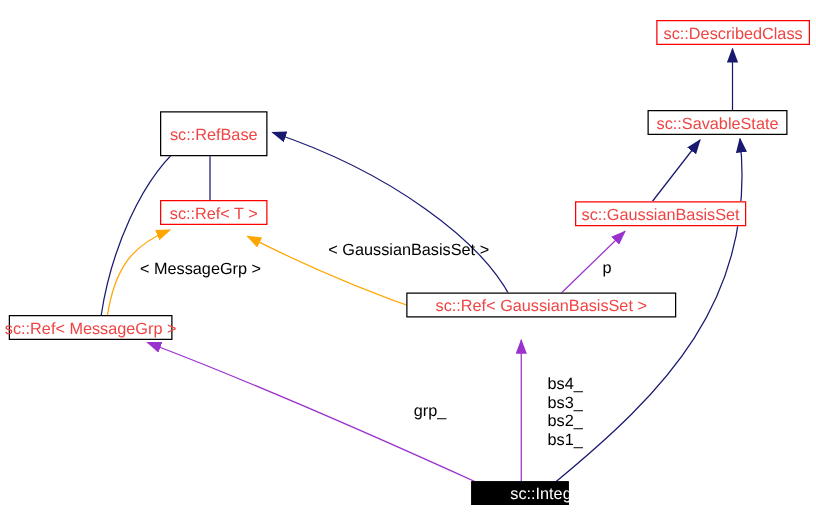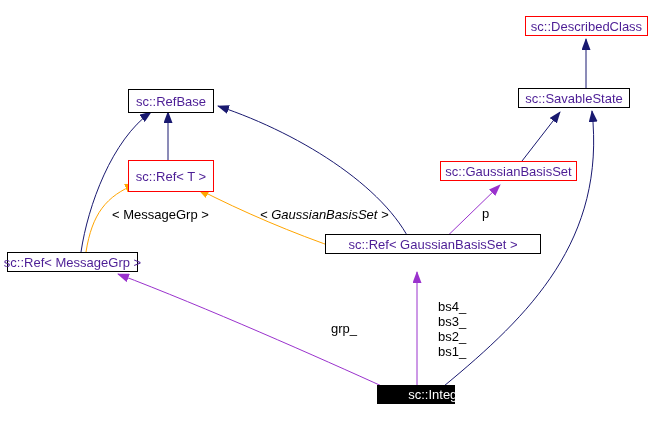--- a/index.html
+++ b/index.html
@@ -33,49 +33,49 @@
     position: absolute;
     box-sizing: border-box;
     border: 1px solid var(--node-border, #000000);
     background: var(--background, #ffffff);
     display: flex;
     align-items: center;
     justify-content: center;
     font-size: 13px;
     line-height: 1;
     white-space: nowrap;
-    color: #4c1d95;
+    color: #ef4444;
   }
   .node.highlighted {
     border-color: var(--highlighted-node-border, #ff0000);
   }
   .node.focus {
     background: var(--focus-node-background, #000000);
     color: var(--focus-node-text, #ffffff);
     border-color: var(--focus-node-background, #000000);
   }
   .edge-label {
     position: absolute;
     font-size: 13px;
     line-height: 15px;
     color: #000000;
     white-space: nowrap;
   }
   
   #n-described { left: 525px; top: 16px;  width: 123px; height: 20px; }
   #n-savable   { left: 518px; top: 88px;  width: 112px; height: 20px; }
-  #n-refbase   { left: 128px; top: 89px;  width: 86px;  height: 24px; }
-  #n-reft      { left: 128px; top: 160px; width: 86px;  height: 32px; }
-  #n-gbs       { left: 440px; top: 161px; width: 137px; height: 20px; }
+  #n-refbase   { left: 128px; top: 89px;  width: 86px;  height: 36px; }
+  #n-reft      { left: 128px; top: 160px; width: 86px;  height: 20px; }
+  #n-gbs       { left: 460px; top: 161px; width: 137px; height: 20px; }
   #n-refmsg    { left: 7px;   top: 252px; width: 131px; height: 20px; }
   #n-refgbs    { left: 325px; top: 234px; width: 216px; height: 20px; }
   #n-integral  { left: 377px; top: 385px; width: 78px;  height: 19px; padding-left: 48px; }
   
   #l-tpl-msg  { left: 112px; top: 207px; width: 96px;  text-align: left; }
-  #l-tpl-gbs  { left: 260px; top: 207px; width: 134px; text-align: left; font-style: italic; }
+  #l-tpl-gbs  { left: 260px; top: 192px; width: 134px; text-align: center; }
   #l-p        { left: 482px; top: 206px; }
   #l-grp      { left: 331px; top: 321px; }
   #l-bs       { left: 422px; top: 299px; margin-left: 16px; }
 </style>
 </head>
 <body>
 
 <div class="canvas">
 
   <svg class="edges" viewBox="0 0 653 422">

